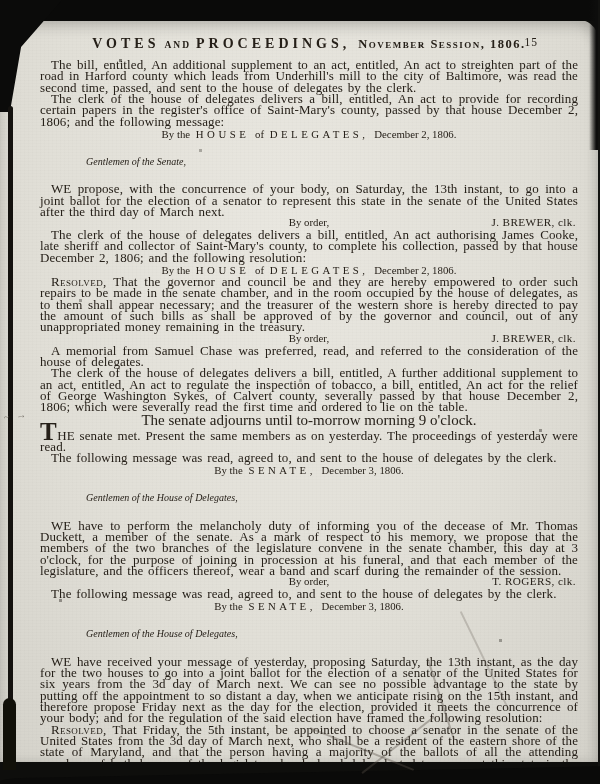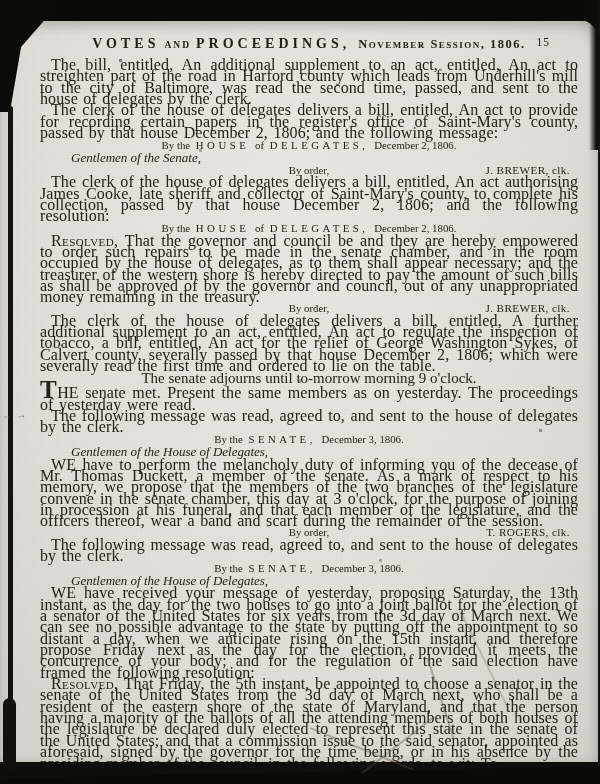--- a/index.html
+++ b/index.html
@@ -47,30 +47,30 @@
   .pl1{left:398px;top:698px;width:86px;transform:rotate(72deg);}
   .pl2{left:306px;top:748px;width:112px;transform:rotate(22deg);}
   .pl3{left:352px;top:744px;width:92px;transform:rotate(-38deg);}
   .pl4{left:430px;top:660px;width:110px;transform:rotate(64deg);opacity:.25;}
 
   
   .page-header{position:relative;text-align:center;margin:6px 0 7px;white-space:nowrap;}
   .ht-main{font-size:14px;letter-spacing:4px;font-weight:600;}
   .ht-and{font-size:9.5px;letter-spacing:2px;font-weight:600;margin:0 5px;}
   .ht-session{font-variant:small-caps;font-size:12.5px;letter-spacing:1.5px;font-weight:600;margin-left:8px;}
-  .page-num{position:absolute;right:28px;top:2px;font-size:11.5px;letter-spacing:1px;}
+  .page-num{position:absolute;right:40px;top:2px;font-size:11.5px;letter-spacing:1px;}
 
   
-  .body{margin:0;font-size:16px;line-height:11.35px;text-align:justify;letter-spacing:.1px;word-spacing:1.4px;}
+  .body{margin:0;font-size:13px;line-height:11.35px;text-align:justify;letter-spacing:.1px;word-spacing:1.4px;}
   .indent{text-indent:11px;}
-  .salutation{margin:1px;padding-left:30px;font-style:italic;font-size:13px;line-height:11.6px;}
+  .salutation{margin:16px;padding-left:30px;font-style:italic;font-size:10px;line-height:11.6px;}
   .byline{margin:.5px 0;text-align:center;font-size:10.8px;line-height:12px;white-space:nowrap;}
   .byline .sp{letter-spacing:3.5px;margin:0 3px;}
   .order{position:relative;margin:0;text-align:center;font-size:10.8px;line-height:11.8px;}
-  .order-right{position:absolute;right:8px;top:0;font-size:11.2px;letter-spacing:.4px;}
+  .order-right{position:absolute;right:2px;top:0;font-size:11.2px;letter-spacing:.4px;}
   .centerline{margin:1px 0;text-align:center;font-size:15px;line-height:12px;}
   .day-heading{margin:8px 0 6px;text-align:center;font-weight:400;font-size:15px;line-height:16px;white-space:nowrap;}
   .day-heading .day{letter-spacing:10px;}
   .day-heading .day-date{letter-spacing:.5px;}
   .lead-caps{font-variant:small-caps;letter-spacing:.4px;}
   .dropcap::first-letter{font-size:25px;font-weight:600;line-height:9px;letter-spacing:.5px;}
 </style>
 </head>
 <body>
 
@@ -82,31 +82,33 @@
       <span class="ht-main">VOTES</span><span class="ht-and">AND</span><span class="ht-main">PROCEEDINGS,</span><span class="ht-session">November Session, 1806.</span>
       <span class="page-num">15</span>
     </header>
 
     <p class="body indent">The bill, entitled, An additional supplement to an act, entitled, An act to streighten part of the road in Harford county which leads from Underhill's mill to the city of Baltimore, was read the second time, passed, and sent to the house of delegates by the clerk.</p>
     <p class="body indent">The clerk of the house of delegates delivers a bill, entitled, An act to provide for recording certain papers in the register's office of Saint-Mary's county, passed by that house December 2, 1806; and the following message:</p>
 
     <p class="byline"><span>By the</span> <span class="sp">HOUSE</span> <span>of</span> <span class="sp">DELEGATES,</span> <span>December 2, 1806.</span></p>
 
     <p class="salutation">Gentlemen of the Senate,</p>
+    <p class="body indent">WE propose, with the concurrence of your body, on Saturday, the 13th instant, to go into a joint ballot for the election of a senator to represent this state in the senate of the United States after the third day of March next.</p>
 
     <p class="order"><span>By order,</span><span class="order-right">J. BREWER, clk.</span></p>
 
     <p class="body indent">The clerk of the house of delegates delivers a bill, entitled, An act authorising James Cooke, late sheriff and collector of Saint-Mary's county, to complete his collection, passed by that house December 2, 1806; and the following resolution:</p>
 
     <p class="byline"><span>By the</span> <span class="sp">HOUSE</span> <span>of</span> <span class="sp">DELEGATES,</span> <span>December 2, 1806.</span></p>
 
     <p class="body indent"><span class="lead-caps">Resolved,</span> <span>That the governor and council be and they are hereby empowered to order such repairs to be made in the senate chamber, and in the room occupied by the house of delegates, as to them shall appear necessary; and the treasurer of the western shore is hereby directed to pay the amount of such bills as shall be approved of by the governor and council, out of any unappropriated money remaining in the treasury.</span></p>
 
     <p class="order"><span>By order,</span><span class="order-right">J. BREWER, clk.</span></p>
 
+    <p class="body indent">A memorial from Samuel Chase was preferred, read, and referred to the consideration of the house of delegates.</p>
     <p class="body indent">The clerk of the house of delegates delivers a bill, entitled, A further additional supplement to an act, entitled, An act to regulate the inspection of tobacco, a bill, entitled, An act for the relief of George Washington Sykes, of Calvert county, severally passed by that house December 2, 1806; which were severally read the first time and ordered to lie on the table.</p>
     <p class="centerline">The senate adjourns until to-morrow morning 9 o'clock.</p>
 
 
     <p class="body dropcap">THE senate met.  Present the same members as on yesterday.  The proceedings of yesterday were read.</p>
     <p class="body indent">The following message was read, agreed to, and sent to the house of delegates by the clerk.</p>
 
     <p class="byline"><span>By the</span> <span class="sp">SENATE,</span> <span>December 3, 1806.</span></p>
 
     <p class="salutation">Gentlemen of the House of Delegates,</p>

